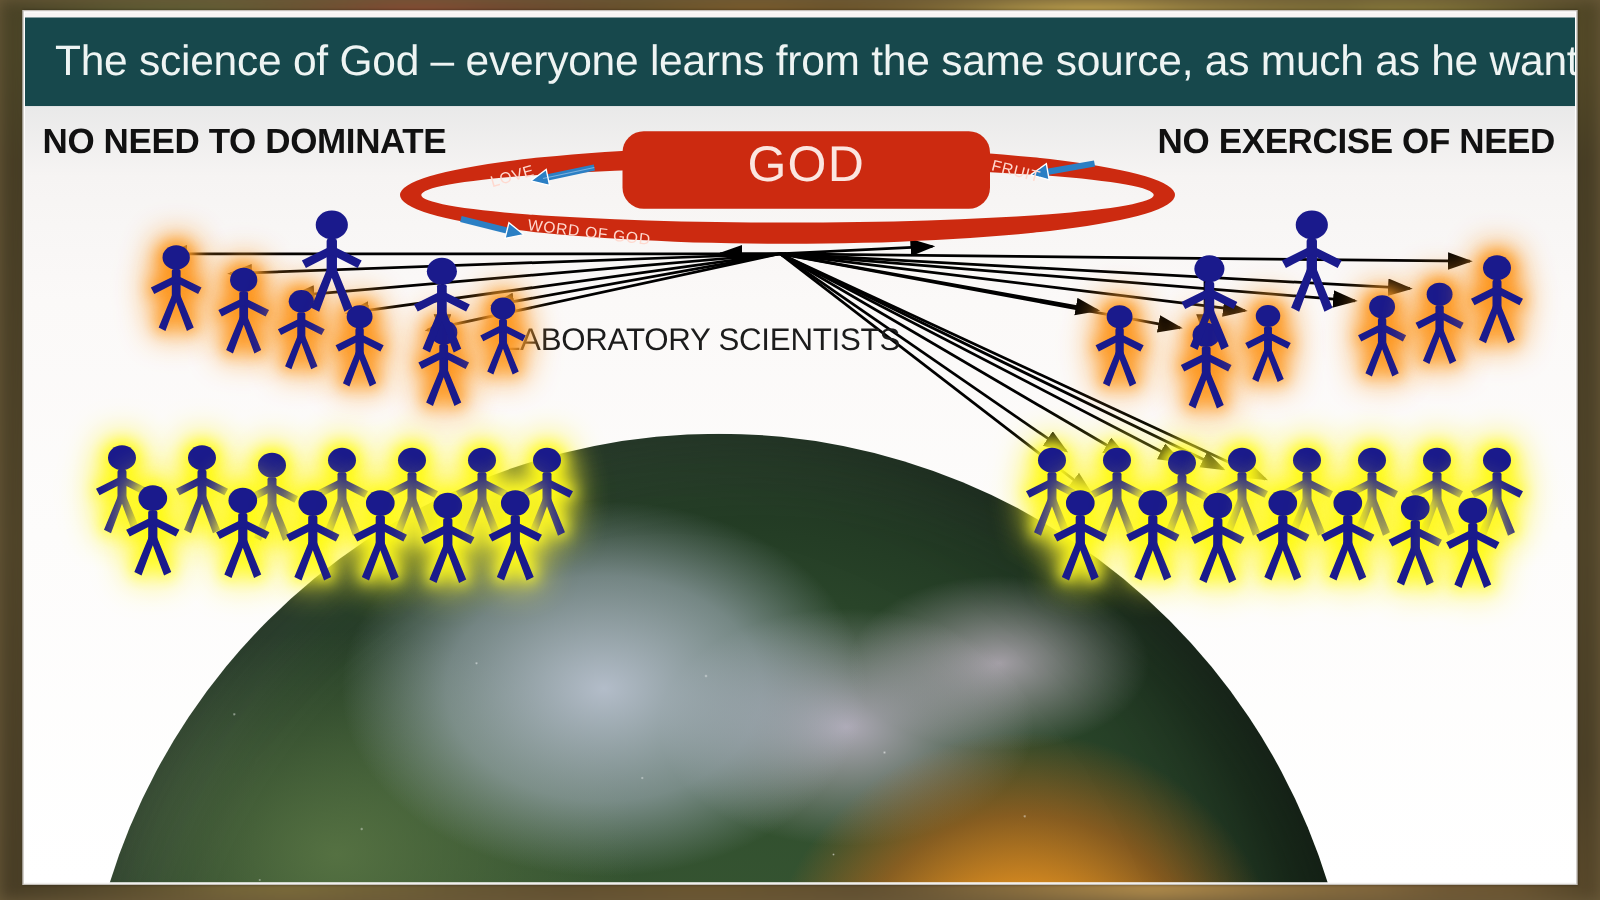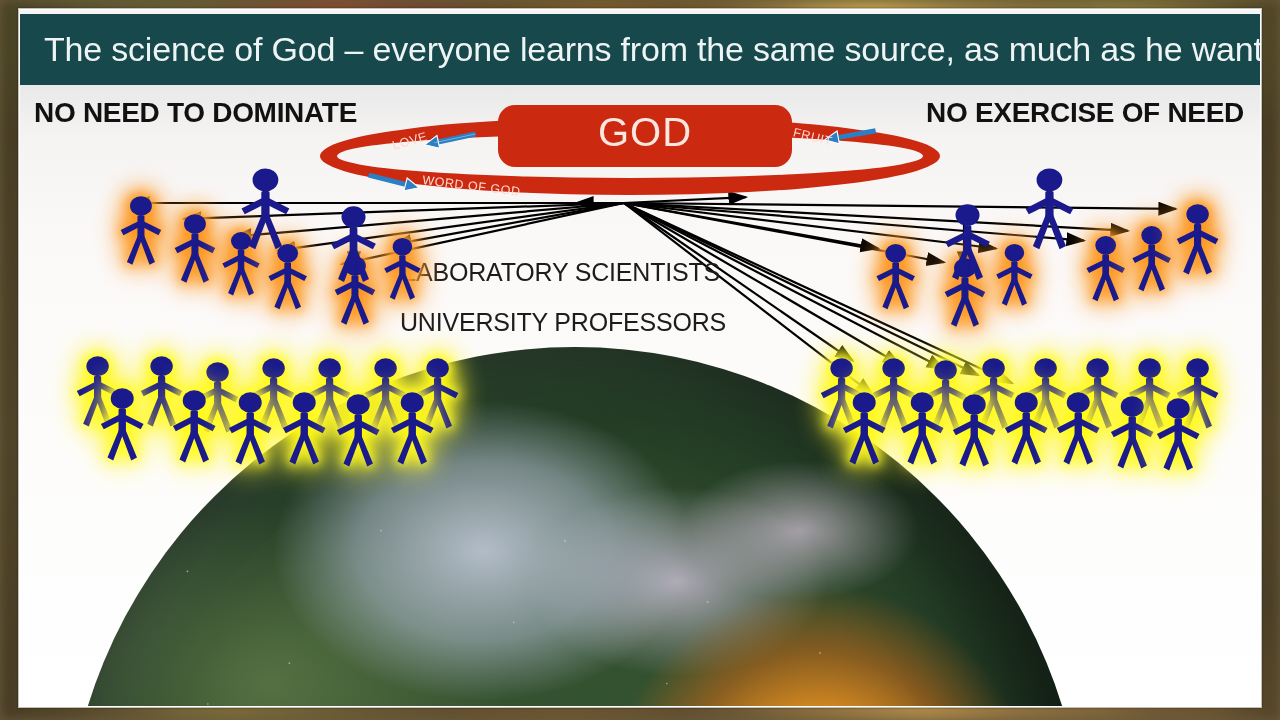--- a/index.html
+++ b/index.html
@@ -230,21 +230,20 @@
               <path d="M604,118 L992.3719641290063,298.31555477418146" marker-end="url(#ah)"></path>
               <path d="M604,118 L852.8304394157842,309.5599414550085" marker-end="url(#ah)"></path>
               <path d="M604,118 L556,118" marker-end="url(#ah)"></path>
               <path d="M604,118 L726.0045274491023,112.19026059766179" marker-end="url(#ah)"></path>
               <path d="M334,128 L334,184" marker-end="url(#ah)"></path>
               <path d="M944,128 L944,184" marker-end="url(#ah)"></path>
             </g>
         </svg>
 
         <div id="cap-lab" class="center-cap">LABORATORY SCIENTISTS</div>
-        <div id="cap-prof" class="center-cap">UNIVERSITY PROFESSORS</div>
 
         <div id="figures">
             <div class="fig glow-yellow" style="left: 52px; top: 270px;">
               <svg width="51.2" height="73.60000000000001" viewBox="0 0 64 92">
                 <ellipse cx="32" cy="14" rx="14" ry="12.5" fill="#1a1a8c"></ellipse>
                 <rect x="27.5" y="26" width="9" height="30" rx="2" fill="#1a1a8c"></rect>
                 <path d="M30,33 L6,45 L9.5,51.5 L32,40 L54.5,51.5 L58,45 L34,33 z" fill="#1a1a8c"></path>
                 <path d="M28,52 L14,86 L21,89.5 L32,60 L43,89.5 L50,86 L36,52 z" fill="#1a1a8c"></path>
               </svg>
             </div>

